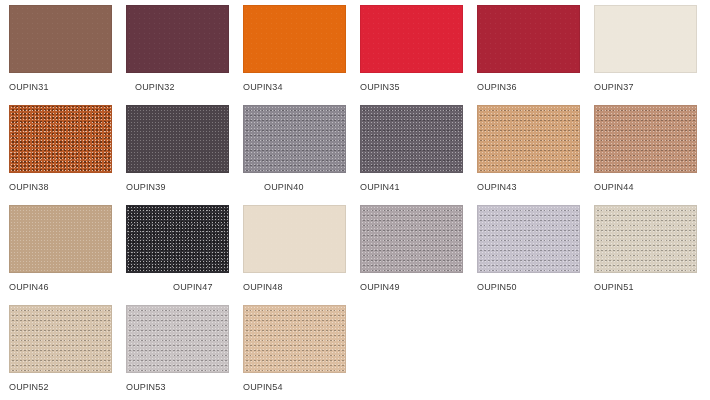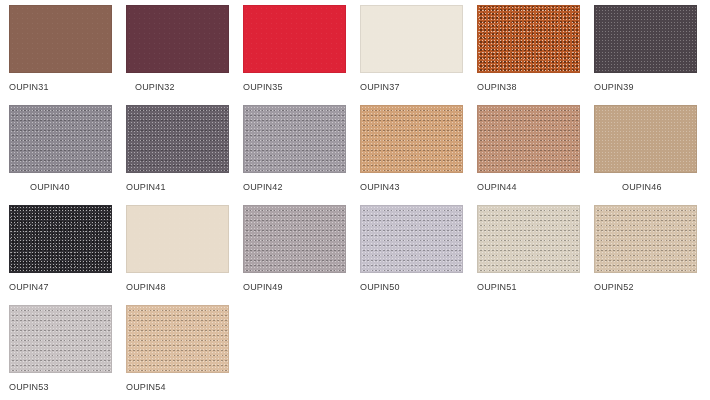--- a/index.html
+++ b/index.html
@@ -112,26 +112,38 @@
       </div>
       <div class="swatch-label" style="color: rgb(58, 58, 58);">OUPIN31</div>
     </div>
     <div class="swatch-cell">
       <div class="swatch-chip tex-smooth" style="background-color: rgb(101, 55, 67);">
         <div class="grain"></div>
       </div>
       <div class="swatch-label" style="color: rgb(58, 58, 58); margin-left: 9px;">OUPIN32</div>
     </div>
     <div class="swatch-cell">
+      <div class="swatch-chip tex-smooth" style="background-color: rgb(227, 105, 15);">
+        <div class="grain"></div>
+      </div>
+      <div class="swatch-label" style="color: rgb(58, 58, 58);">OUPIN34</div>
+    </div>
+    <div class="swatch-cell">
       <div class="swatch-chip tex-smooth" style="background-color: rgb(222, 35, 55);">
         <div class="grain"></div>
       </div>
       <div class="swatch-label" style="color: rgb(58, 58, 58);">OUPIN35</div>
     </div>
     <div class="swatch-cell">
+      <div class="swatch-chip tex-smooth" style="background-color: rgb(171, 36, 55);">
+        <div class="grain"></div>
+      </div>
+      <div class="swatch-label" style="color: rgb(58, 58, 58);">OUPIN36</div>
+    </div>
+    <div class="swatch-cell">
       <div class="swatch-chip tex-smooth" style="background-color: rgb(237, 231, 219);">
         <div class="grain"></div>
       </div>
       <div class="swatch-label" style="color: rgb(58, 58, 58);">OUPIN37</div>
     </div>
     <div class="swatch-cell">
       <div class="swatch-chip tex-heavy" style="background-color: rgb(186, 90, 39);">
         <div class="grain"></div>
       </div>
       <div class="swatch-label" style="color: rgb(58, 58, 58);">OUPIN38</div>
@@ -148,48 +160,42 @@
       </div>
       <div class="swatch-label" style="color: rgb(58, 58, 58); margin-left: 21px;">OUPIN40</div>
     </div>
     <div class="swatch-cell">
       <div class="swatch-chip tex-medium" style="background-color: rgb(103, 96, 105);">
         <div class="grain"></div>
       </div>
       <div class="swatch-label" style="color: rgb(58, 58, 58);">OUPIN41</div>
     </div>
     <div class="swatch-cell">
-      <div class="swatch-chip tex-medium" style="background-color: rgb(160, 155, 163);">
-        <div class="grain"></div>
-      </div>
-      <div class="swatch-label" style="color: rgb(58, 58, 58);">OUPIN42</div>
-    </div>
-    <div class="swatch-cell">
       <div class="swatch-chip tex-medium" style="background-color: rgb(210, 162, 120);">
         <div class="grain"></div>
       </div>
       <div class="swatch-label" style="color: rgb(58, 58, 58);">OUPIN43</div>
     </div>
     <div class="swatch-cell">
       <div class="swatch-chip tex-medium" style="background-color: rgb(192, 145, 118);">
         <div class="grain"></div>
       </div>
       <div class="swatch-label" style="color: rgb(58, 58, 58); text-align: right;">OUPIN44</div>
     </div>
     <div class="swatch-cell">
       <div class="swatch-chip tex-fine" style="background-color: rgb(193, 164, 134);">
         <div class="grain"></div>
       </div>
-      <div class="swatch-label" style="color: rgb(58, 58, 58); margin-left: 28px;">OUPIN46</div>
+      <div class="swatch-label" style="color: rgb(58, 58, 58);">OUPIN46</div>
     </div>
     <div class="swatch-cell">
       <div class="swatch-chip tex-heavy" style="background-color: rgb(47, 46, 51);">
         <div class="grain"></div>
       </div>
-      <div class="swatch-label" style="color: rgb(58, 58, 58);">OUPIN47</div>
+      <div class="swatch-label" style="color: rgb(58, 58, 58); margin-left: 47px;">OUPIN47</div>
     </div>
     <div class="swatch-cell">
       <div class="swatch-chip tex-smooth" style="background-color: rgb(232, 220, 203);">
         <div class="grain"></div>
       </div>
       <div class="swatch-label" style="color: rgb(58, 58, 58);">OUPIN48</div>
     </div>
     <div class="swatch-cell">
       <div class="swatch-chip tex-medium" style="background-color: rgb(173, 164, 168);">
         <div class="grain"></div>

